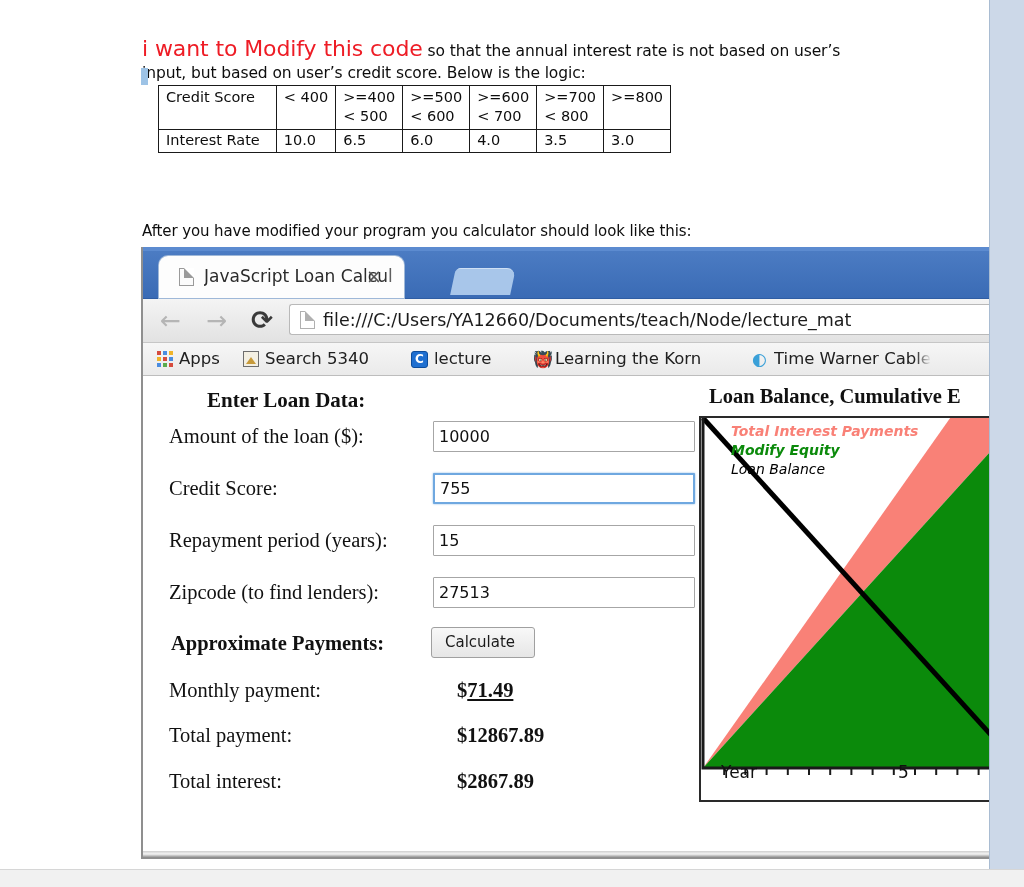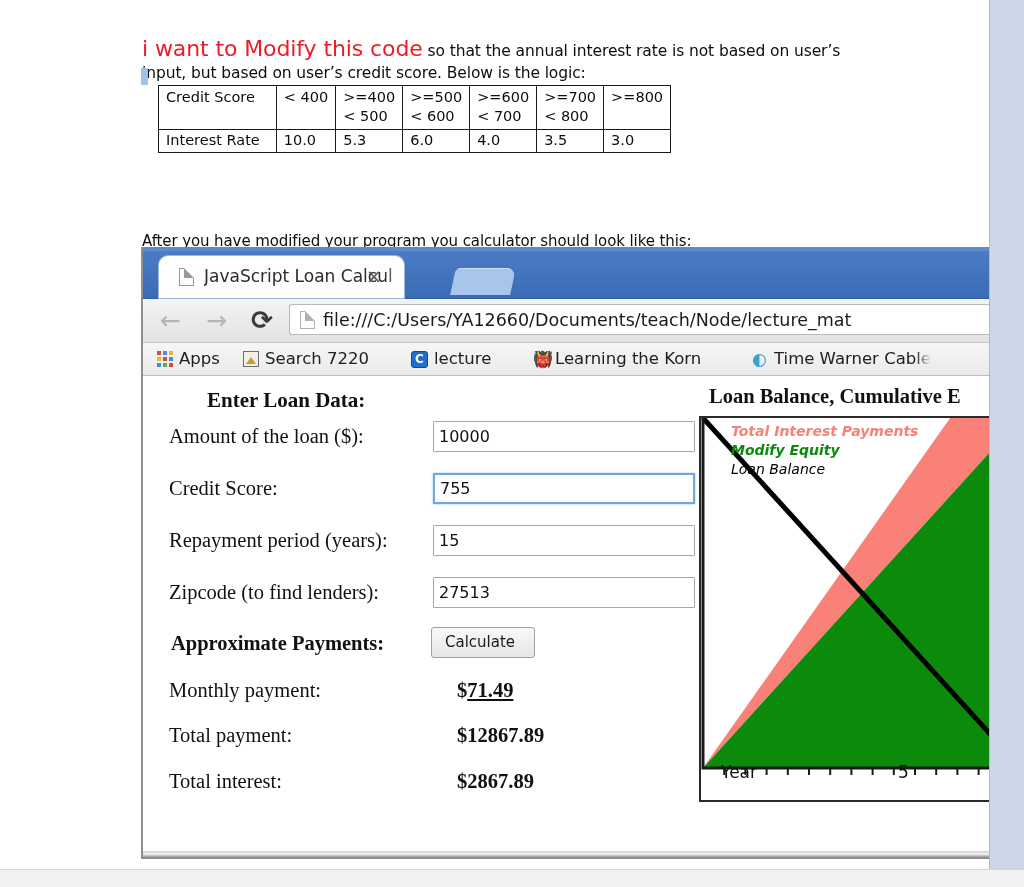--- a/index.html
+++ b/index.html
@@ -51,21 +51,21 @@
     color: #0d0d0d;
     line-height: 1.42;
     letter-spacing: -0.1px;
   }
   #intro-para { top: 22px; }
   .hl-red {
     color: #ee1c25;
     font-size: 22px;
     line-height: 1;
   }
-  #after-para { top: 216px; font-size: 15px; }
+  #after-para { top: 206px; font-size: 15px; }
 
   #cursor-mark {
     position: absolute;
     left: 141px;
     top: 68px;
     width: 7px;
     height: 17px;
     background: #9dc3e6;
   }
 
@@ -514,21 +514,21 @@
 &lt; 600</td>
         <td>&gt;=600
 &lt; 700</td>
         <td>&gt;=700
 &lt; 800</td>
         <td>&gt;=800</td>
       </tr>
       <tr class="rate-row">
         <td class="label-cell">Interest Rate</td>
         <td>10.0</td>
-        <td>5.3</td>
+        <td>6.5</td>
         <td>6.0</td>
         <td>4.0</td>
         <td>3.5</td>
         <td>3.0</td>
       </tr>
     </tbody>
   </table>
 
   <p class="para" id="after-para">After you have modified your program you calculator should look like this:</p>
 
@@ -564,21 +564,21 @@
               <i style="background:#d64b3e"></i>
               <i style="background:#4a8ce0"></i>
             <i style="background:#4a8ce0"></i>
               <i style="background:#5aab4c"></i>
               <i style="background:#d64b3e"></i>
           </span>
           <span class="bm-label">Apps</span>
         </div>
         <div class="bm" id="bm-search">
           <span class="ico-img"></span>
-          <span class="bm-label">Search 7220</span>
+          <span class="bm-label">Search 5340</span>
         </div>
         <div class="bm" id="bm-medsun">
           <span class="ico-c">C</span>
           <span class="bm-label">lecture</span>
         </div>
         <div class="bm" id="bm-korn">
           <span class="ico-devil">👹</span>
           <span class="bm-label">Learning the Korn</span>
         </div>
         <div class="bm" id="bm-twc">

